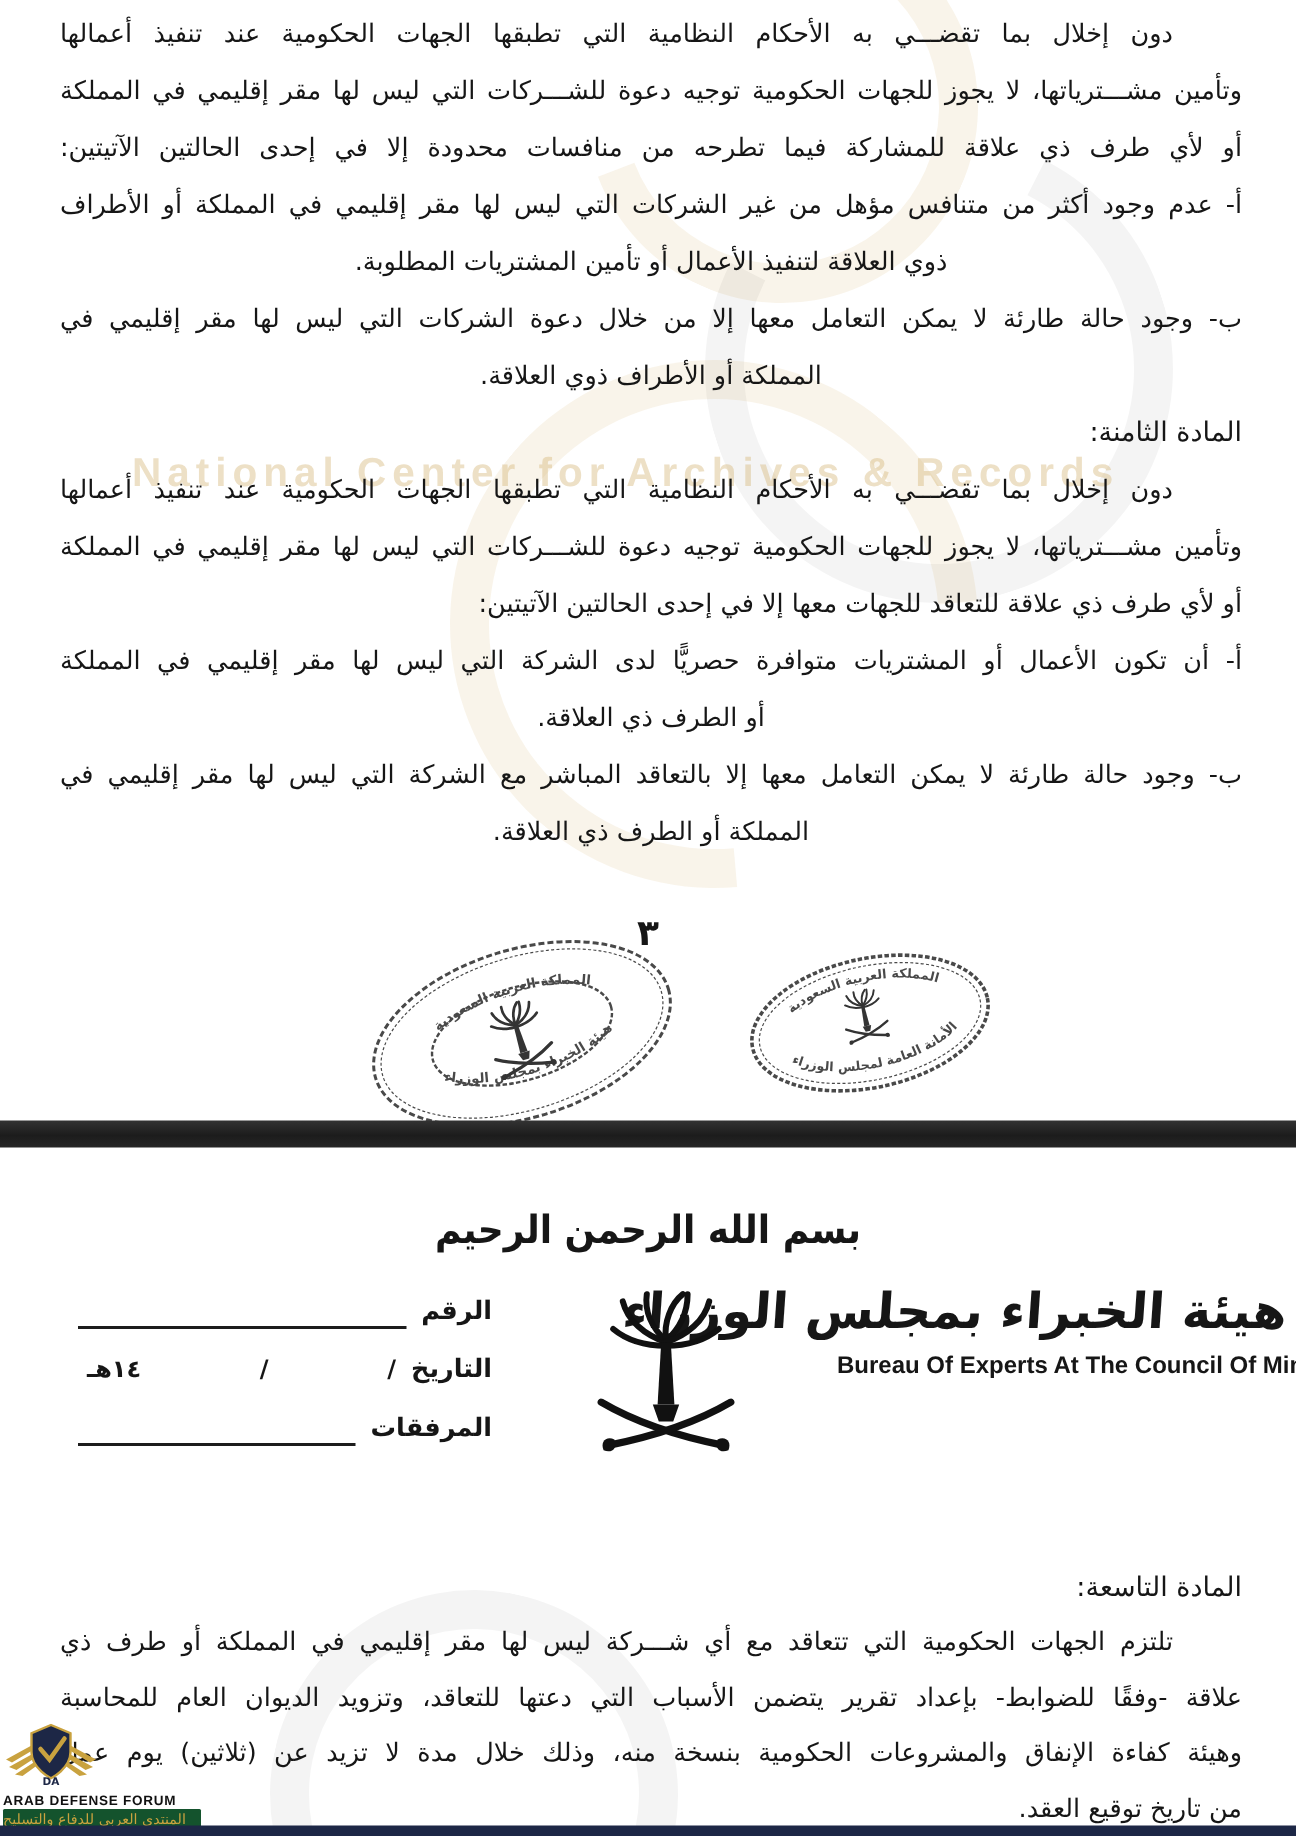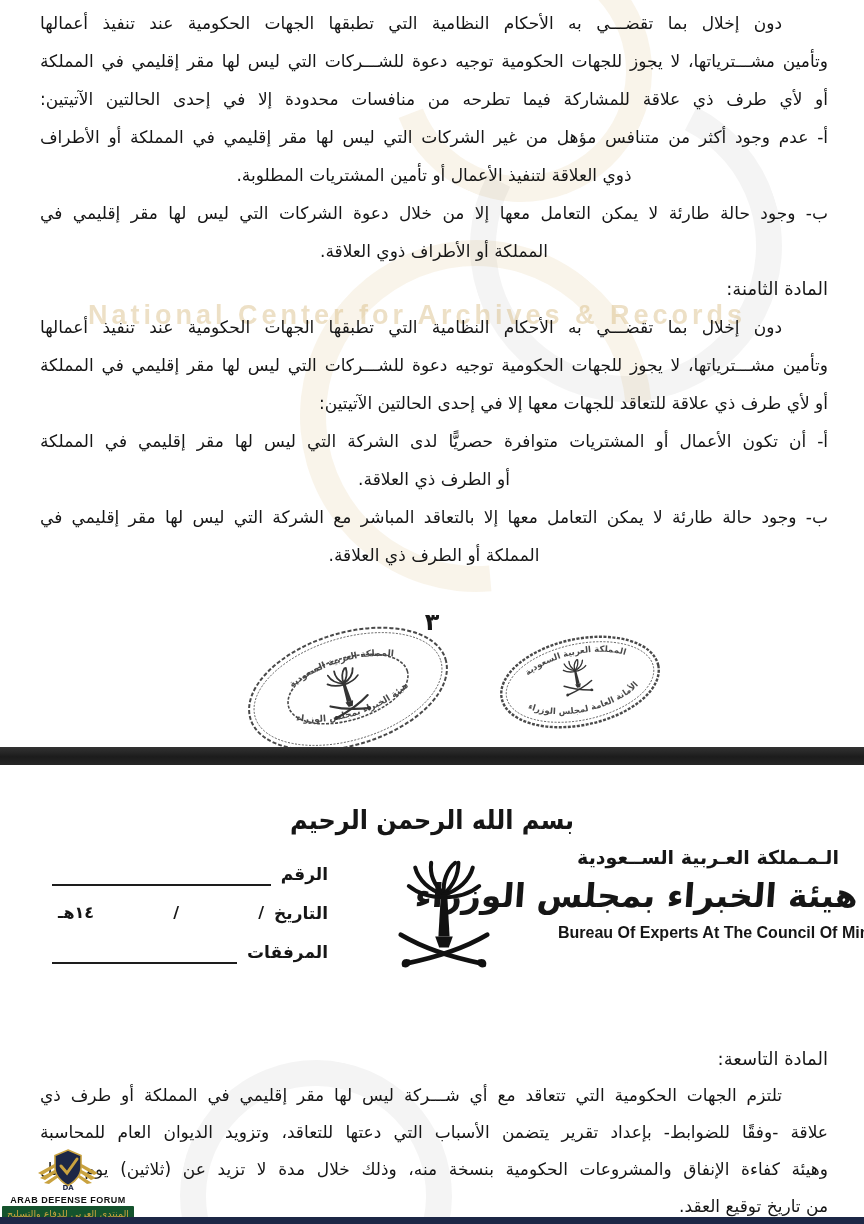--- a/index.html
+++ b/index.html
@@ -46,21 +46,21 @@
   .lh-en{font-family:"Liberation Sans",sans-serif;direction:ltr;font-size:16px;
     font-weight:bold;white-space:nowrap;}
   .lh-emblem{position:absolute;top:850px;left:396px;width:96px;height:128px;}
   .lh-fields{position:absolute;top:854px;left:40px;width:276px;margin-left:12px;}
   .field-row{display:flex;align-items:center;height:39px;}
   .field-label{font-size:17px;font-weight:bold;margin-left:10px;white-space:nowrap;}
   .field-line{flex:1;border-bottom:2px solid #1d1d1d;height:60%;}
   .field-date{flex:1;display:flex;justify-content:space-between;align-items:center;
     font-size:16px;font-weight:bold;padding-left:6px;}
   
-  .adf-logo{position:absolute;left:2px;top:1149px;width:132px;text-align:center;}
+  .adf-logo{position:absolute;left:2px;top:1149px;width:132px;text-align:left;}
   .adf-name{font-family:Liberation Sans, sans-serif;direction:ltr;font-size:9px;
     font-weight:bold;letter-spacing:0.5px;color:#111;line-height:11px;}
   .adf-strip{background:#14532d;color:#c9a23f;font-size:9.5px;line-height:15px;
     border-radius:1px;}
   .bottom-bar{position:absolute;bottom:0;left:0;width:864px;height:7px;background:#1d2746;}
   svg text{font-family:"DejaVu Sans",sans-serif;}
 </style>
 </head>
 <body>
 
@@ -147,21 +147,20 @@
       </text>
       <use href="#emblem" transform="translate(66,22) scale(0.26)"></use>
     </svg>
   </div>
 
   <div class="page-divider"></div>
 
   <div class="basmala">بسم الله الرحمن الرحيم</div>
 
   <div class="lh-right">
-    <div class="lh-country">الـمـملكة العـربية الســعودية</div>
     <div class="lh-callig">هيئة الخبراء بمجلس الوزراء</div>
     <div class="lh-en">Bureau Of Experts At The Council Of Ministers</div>
   </div>
 
   <div class="lh-emblem">
     <svg viewBox="0 0 120 140" width="96" height="128">
         <use href="#emblem"></use>
       </svg>
   </div>
 

